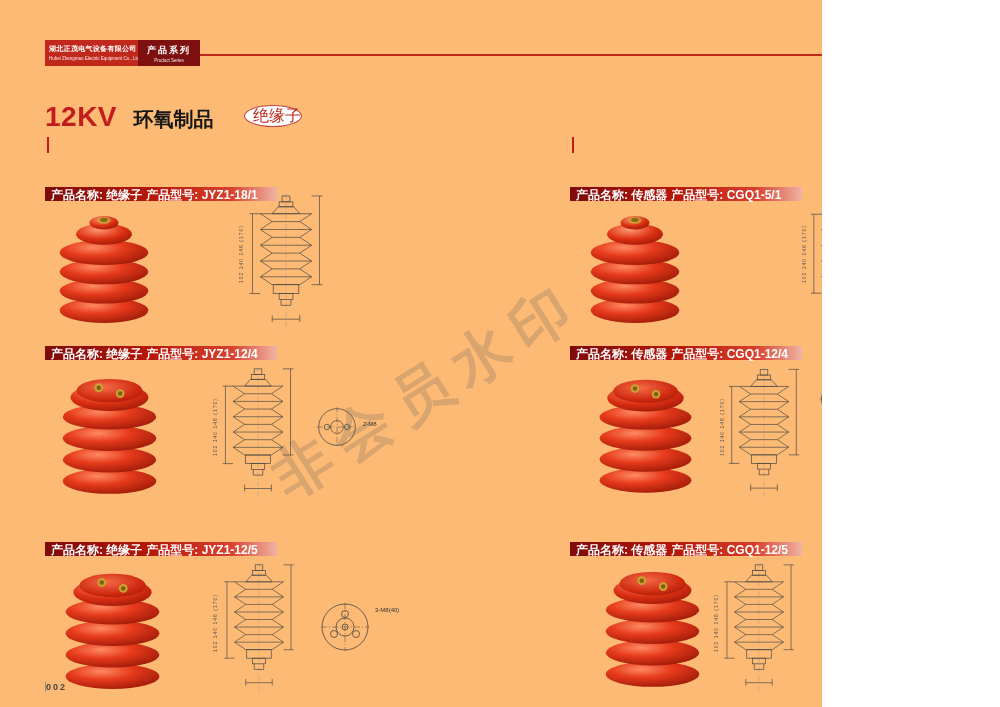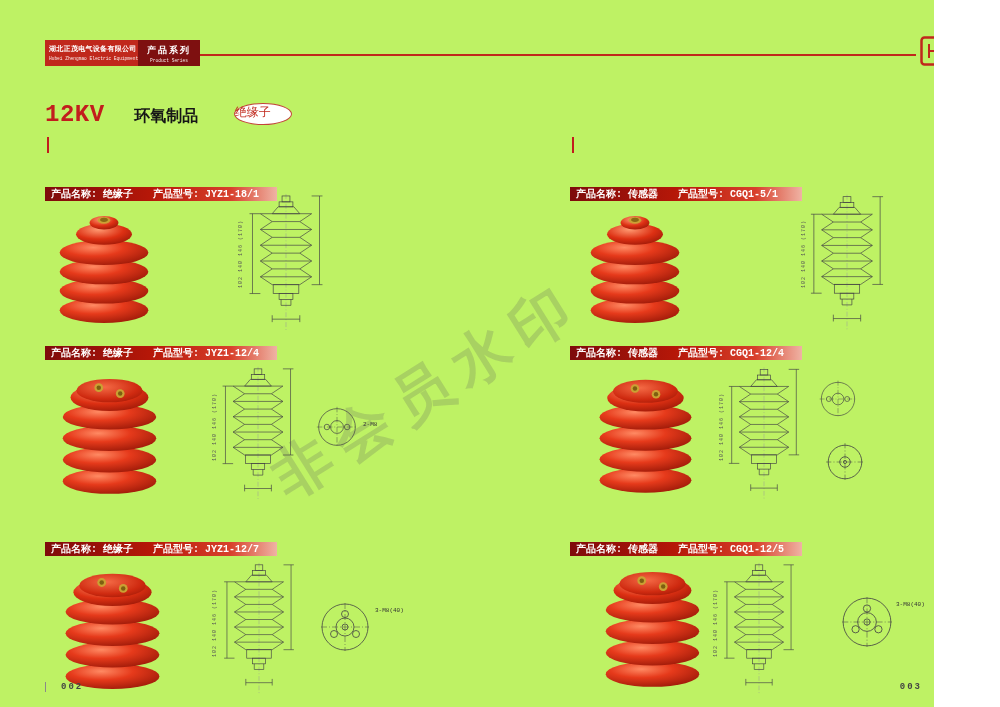--- a/index.html
+++ b/index.html
@@ -1,18 +1,18 @@
 <!DOCTYPE html>
 <html><head>
 <meta charset="utf-8">
 <style>
   * { margin:0; padding:0; box-sizing:border-box; }
   html,body { background:#ffffff; }
   body { font-family:"Liberation Sans","DejaVu Sans",sans-serif; }
-  .sheet { position:relative; width:934px; height:707px; background:#bef264; overflow:hidden;font-family:Liberation Mono, monospace; }
+  .sheet { position:relative; width:822px; height:707px; background:#fdba74; overflow:hidden; }
 
   
   .brand { position:absolute; left:45px; top:40px; width:93px; height:26px;
            background:#c0281c; color:#fff; padding:4px 4px 0; }
   .brand-cn { font-size:7px; font-weight:bold; white-space:nowrap; letter-spacing:.3px; }
   .brand-en { font-size:4.5px; white-space:nowrap; margin-top:2px; opacity:.9; }
   .series { position:absolute; left:138px; top:40px; width:62px; height:26px;
             background:#7e1010; color:#fff; text-align:center; padding-top:4px; }
   .series-cn { font-size:9px; font-weight:bold; letter-spacing:2px; }
   .series-en { font-size:4.5px; margin-top:1px; opacity:.9; }
@@ -23,41 +23,41 @@
   .watermark { position:absolute; left:252px; top:352px; z-index:30;
                font-size:58px; font-weight:bold; letter-spacing:12px; white-space:nowrap;
                color:rgba(90,90,90,0.22); transform:rotate(-32deg); pointer-events:none; }
 
   
   .page { position:absolute; top:95px; height:605px; }
   .page-left  { left:45px;  width:445px; }
   .page-right { left:570px; width:390px; }
 
   .ptitle { position:absolute; left:0; top:6px; white-space:nowrap; }
-  .kv  { font-size:24px; font-weight:800; color:#c21d1d; letter-spacing:.5px; }
-  .cat { font-size:16px; font-weight:bold; color:#161616; margin-left:20px; }
+  .kv  { font-size:28px; font-weight:800; color:#c21d1d; letter-spacing:.5px; }
+  .cat { font-size:20px; font-weight:bold; color:#161616; margin-left:12px; }
   .badge { display:inline-block; margin-left:26px; width:58px; height:22px; line-height:19px;
-           text-align:left; border:1.5px solid #c2443a; border-radius:50%;
-           color:#c0281c; font-size:12px; vertical-align:5px; background:#fff; }
+           text-align:right; border:1.5px solid #c2443a; border-radius:50%;
+           color:#c0281c; font-size:16px; vertical-align:5px; background:#fff; }
   .tick { position:absolute; left:2px; top:42px; width:2px; height:16px; background:#c21d1d; }
 
   .plabel { position:absolute; left:0; width:232px; height:14px; padding-left:6px;
-            display:flex; align-items:flex-end; gap:20px;
-            color:#fff; font-size:10px; font-weight:bold; white-space:nowrap;
+            display:flex; align-items:flex-start; gap:4px;
+            color:#fff; font-size:12px; font-weight:bold; white-space:nowrap;
             background:linear-gradient(90deg,#7e0b0b 0%,#b51708 45%,#d8402c 80%,#efb3a4 100%); }
 
   .photo { position:absolute; }
   .dwg { position:absolute; }
   .dims-v { position:absolute; left:-46px; top:58px; width:84px; text-align:center;
             transform:rotate(-90deg); font-size:5px; color:#555; letter-spacing:1px;
             white-space:nowrap; }
   .topview { position:absolute; }
   .callout { position:absolute; font-size:6px; color:#333; white-space:nowrap; }
 
-  .pagenum { position:absolute; bottom:8px; display:flex; align-items:center; gap:15px;
+  .pagenum { position:absolute; bottom:8px; display:flex; align-items:center; gap:0;
              font-size:9px; font-weight:bold; color:#444; letter-spacing:2px; }
   .pagenum .bar { display:inline-block; width:1px; height:10px; background:#8a8a8a; }
   .pn-left  { left:0; }
   .pn-right { right:22px; flex-direction:row-reverse; }
 </style>
 </head>
 <body>
 
 <div class="sheet">
 
@@ -214,21 +214,21 @@
         </svg>
       <span class="dims-v">102 140 146 (170)</span>
     </div>
     <svg class="topview" style="left:270px;top:310px" width="44" height="44">
         <use href="#top-2" width="44" height="44"></use>
       </svg>
     <span class="callout" style="left:318px;top:326px">2-M8</span>
 
     <div class="plabel" style="top:447px">
       <span>产品名称: 绝缘子</span>
-      <span>产品型号: JYZ1-12/7</span>
+      <span>产品型号: JYZ1-12/5</span>
     </div>
     <svg class="photo" style="left:10px;top:466px" width="114" height="132">
         <use href="#ins-b" width="114" height="132"></use>
       </svg>
     <div class="dwg" style="left:174px;top:467px">
       <svg width="80" height="132">
           <use href="#dwg-profile" width="80" height="132"></use>
         </svg>
       <span class="dims-v">102 140 146 (170)</span>
     </div>

